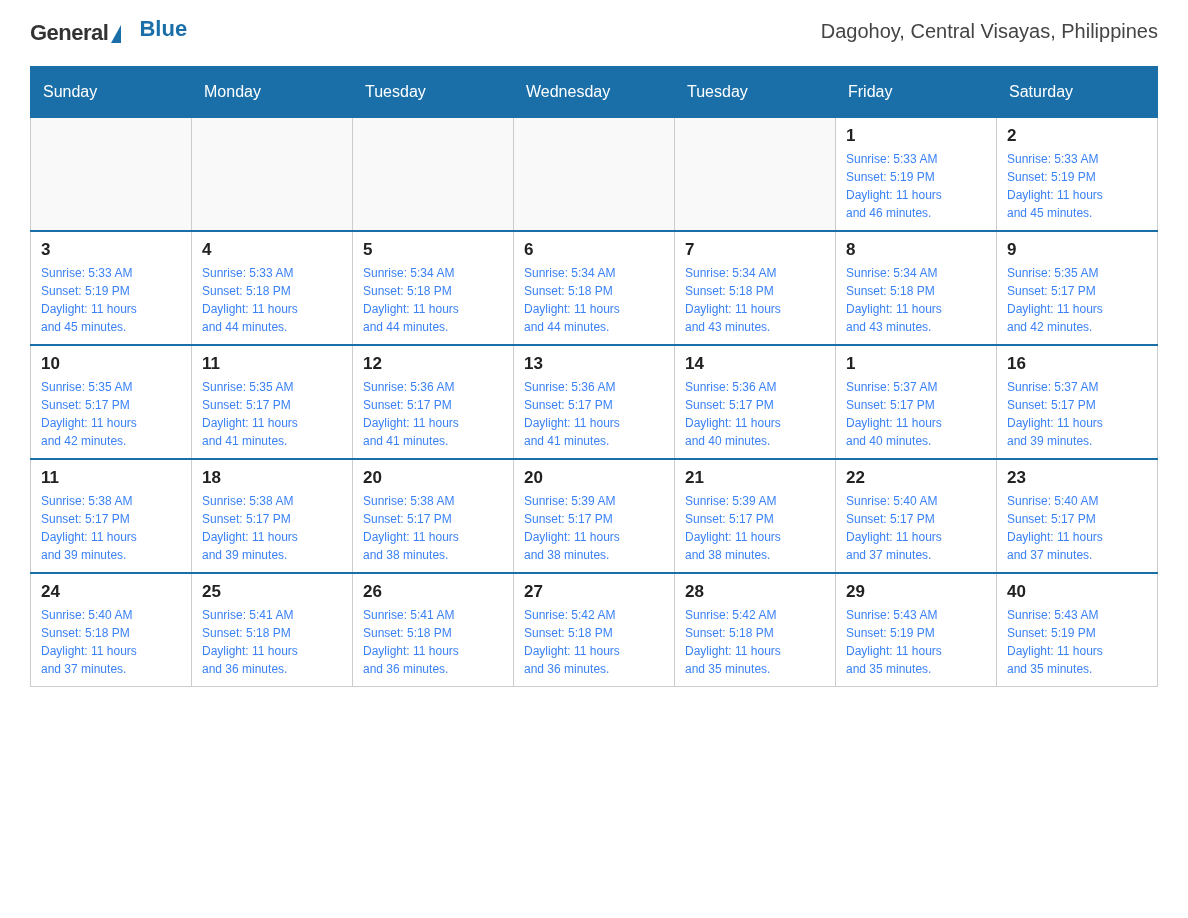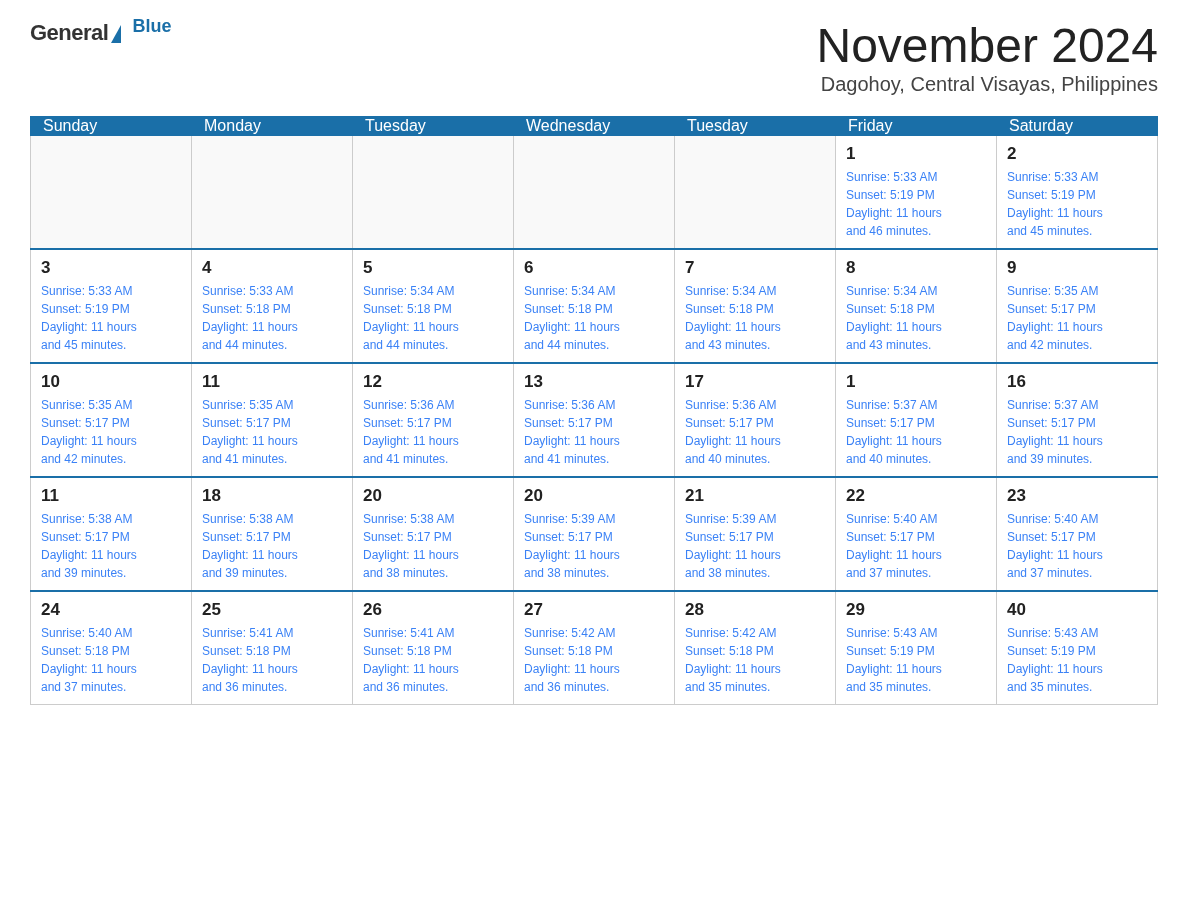--- a/index.html
+++ b/index.html
@@ -33,25 +33,25 @@
     .logo-triangle {
       width: 0;
       height: 0;
       border-left: 10px solid transparent;
       border-right: 0px solid transparent;
       border-bottom: 18px solid #1a6fa8;
       margin-left: 3px;
       margin-top: 2px;
     }
     .logo-blue {
-      font-size: 18px;
+      font-size: 22px;
       font-weight: bold;
       color: #1a6fa8;
       margin-top: -4px;
-      margin-left: 11px;
+      margin-left: 18px;
     }
     .title-section {
       text-align: right;
     }
     .month-title {
       font-size: 48px;
       font-weight: normal;
       color: #222;
       line-height: 1.1;
     }
@@ -62,21 +62,21 @@
     .calendar-table {
       width: 100%;
       border-collapse: collapse;
       border: 1px solid #999;
     }
     .calendar-table th {
       background-color: #1a6fa8;
       color: white;
       font-size: 16px;
       font-weight: normal;
-      padding: 0 12px;
+      padding: 16px 12px;
       text-align: left;
       border: 1px solid #1a6fa8;
     }
     .calendar-table td {
       vertical-align: top;
       padding: 8px 10px;
       border: 1px solid #ccc;
       width: 14.28%;
       min-height: 110px;
       height: 110px;
@@ -104,21 +104,20 @@
 
 <div class="header">
   <div class="logo">
     <div class="logo-top">
       <span class="logo-general">General</span>
       <div class="logo-triangle"></div>
     </div>
     <span class="logo-blue">Blue</span>
   </div>
   <div class="title-section">
-    <div class="month-title">November 2024</div>
     <div class="location-title">Dagohoy, Central Visayas, Philippines</div>
   </div>
 </div>
 
 <table class="calendar-table">
   <thead>
     <tr>
     <th>Sunday</th>
         <th>Monday</th>
         <th>Tuesday</th>
@@ -224,21 +223,21 @@
 and 41 minutes.</div>
         </td>
         <td>
           <div class="day-number">13</div>
           <div class="day-info" style="white-space: pre-line;">Sunrise: 5:36 AM
 Sunset: 5:17 PM
 Daylight: 11 hours
 and 41 minutes.</div>
         </td>
         <td>
-          <div class="day-number">17</div>
+          <div class="day-number">14</div>
           <div class="day-info" style="white-space: pre-line;">Sunrise: 5:36 AM
 Sunset: 5:17 PM
 Daylight: 11 hours
 and 40 minutes.</div>
         </td>
         <td>
           <div class="day-number">1</div>
           <div class="day-info" style="white-space: pre-line;">Sunrise: 5:37 AM
 Sunset: 5:17 PM
 Daylight: 11 hours

